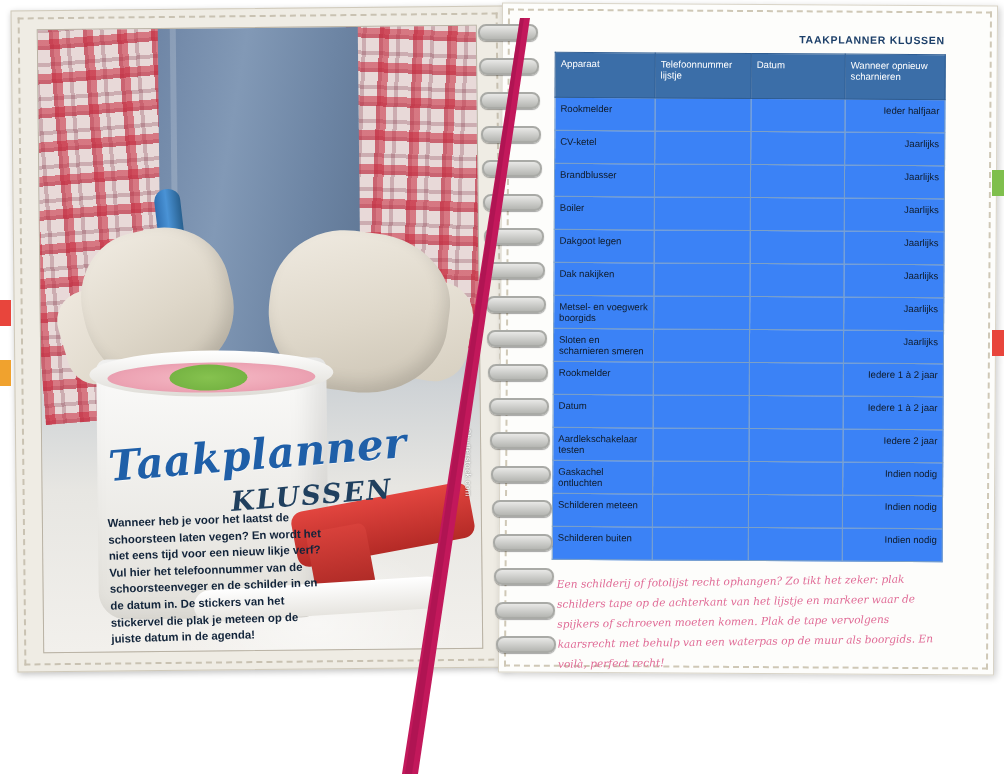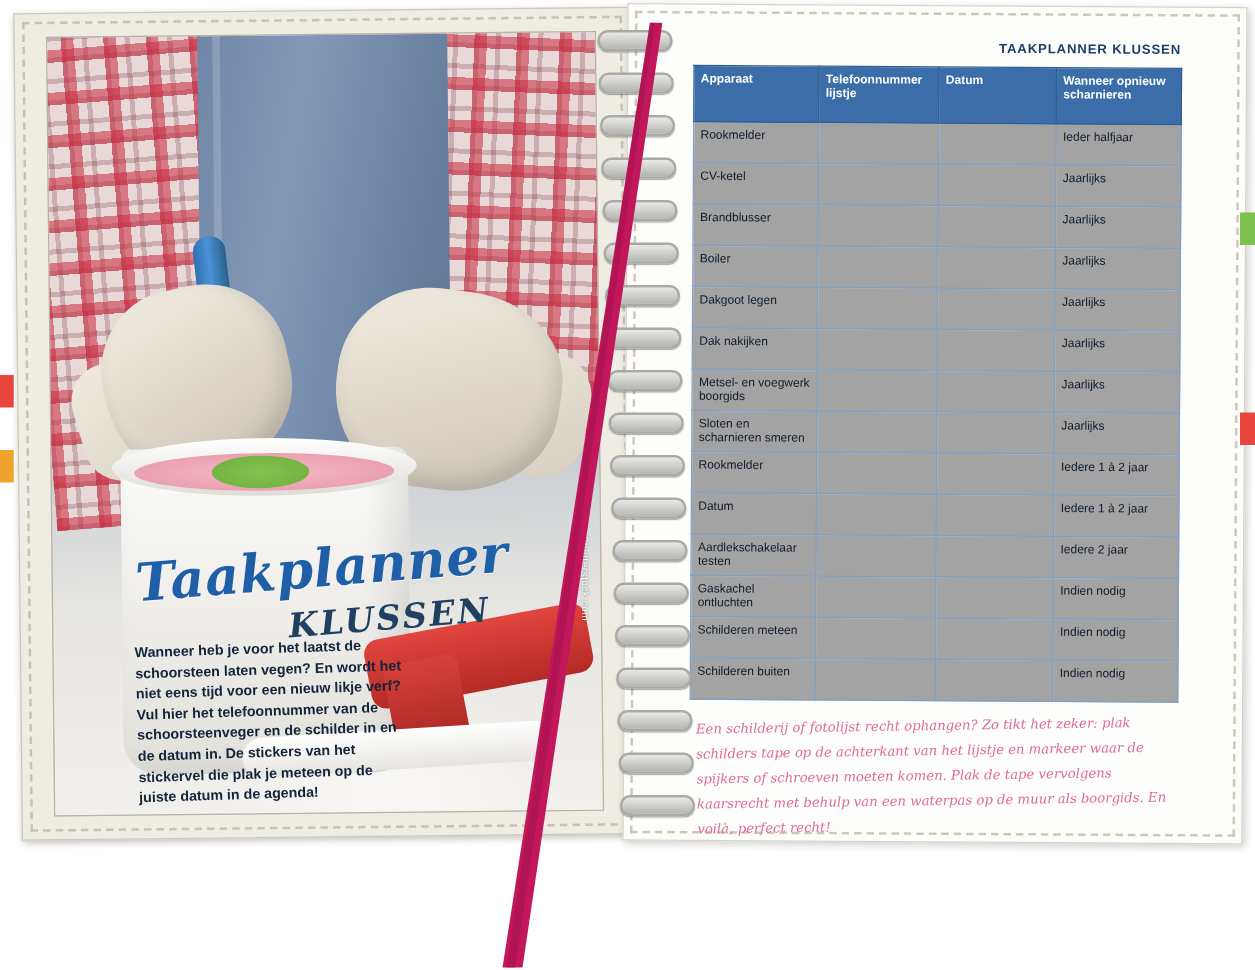--- a/index.html
+++ b/index.html
@@ -223,38 +223,38 @@
   }
   table#planner {
     border-collapse: collapse;
     width: 390px;
     table-layout: fixed;
   }
   table#planner th {
     background: #3b6ea8;
     color: #ffffff;
     font-size: 9.6px;
-    font-weight: bold;
+    font-weight: normal;
     text-align: left;
     padding: 5px 5px 9px 5px;
     vertical-align: top;
     border: 1px solid #2f5d92;
     height: 30px;
   }
   table#planner td {
     border: 1px solid #7ca0c6;
     font-size: 9.6px;
     color: #0f1b2a;
     padding: 5px 5px;
     height: 22px;
     vertical-align: top;
-    background: #a3a3a3;
+    background: #3b82f6;
   }
   td.c-wanneer {
-    text-align: left;
+    text-align: right;
     vertical-align: middle;
   }
   col.col-app     { width: 100px; }
   col.col-tel     { width: 96px; }
   col.col-datum   { width: 94px; }
   col.col-wanneer { width: 100px; }
 
   #tip-text {
     position: absolute;
     left: 58px; top: 566px; width: 382px;

